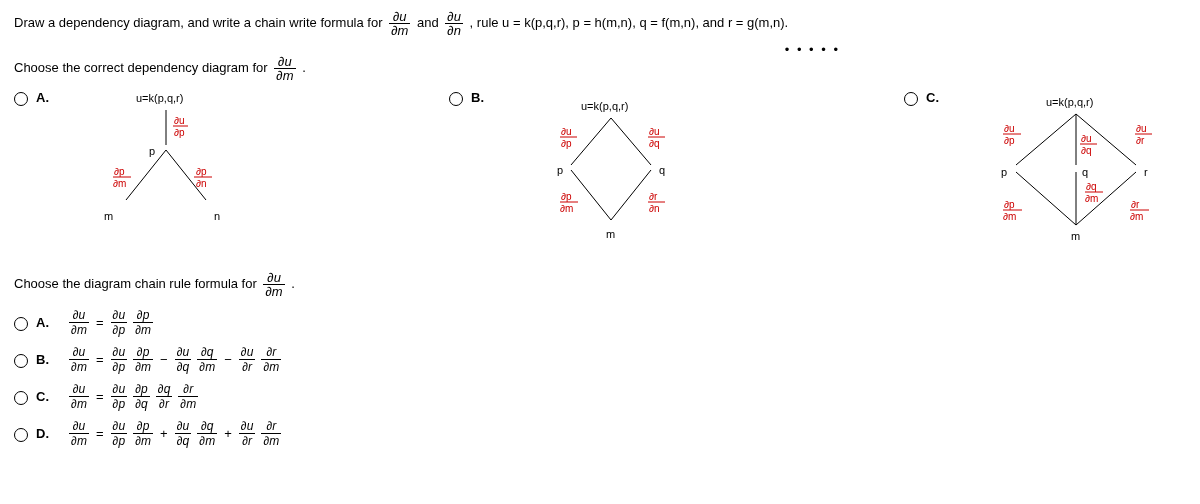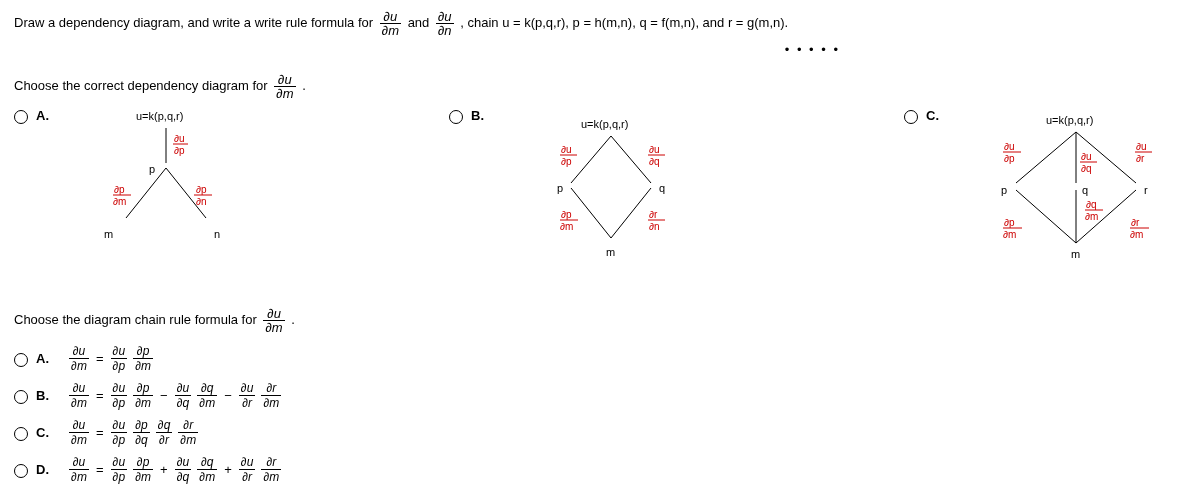--- a/index.html
+++ b/index.html
@@ -33,21 +33,21 @@
   padding: 0 2px;
 }
 .dots {
   letter-spacing: 2px;
   color: #000;
   position: absolute;
   right: 360px;
   top: 42px;
 }
 .section-prompt {
-  margin: 36px 0 8px 0;
+  margin: 18px 0 8px 0;
 }
 .diagram-row {
   display: flex;
   justify-content: space-between;
   padding-right: 10px;
 }
 .diagram-option {
   display: flex;
   align-items: flex-start;
 }
@@ -93,31 +93,31 @@
 .svg-text-red { fill:#c00; font-size:10px;}
 .svg-text-black { fill:#000; font-size:11px;}
 .svg-line { stroke:#000; stroke-width:1;}
 </style>
 </head>
 <body>
 
 <div class="container">
 
   <div class="question-text">
-    <span>Draw a dependency diagram, and write a write rule formula for </span>
+    <span>Draw a dependency diagram, and write a chain write formula for </span>
     <span class="inline-frac">
       <div class="num">∂u</div>
       <div class="den">∂m</div>
     </span>
     <span> and </span>
     <span class="inline-frac">
       <div class="num">∂u</div>
       <div class="den">∂n</div>
     </span>
-    <span>, chain u = k(p,q,r), p = h(m,n), q = f(m,n), and r = g(m,n).</span>
+    <span>, rule u = k(p,q,r), p = h(m,n), q = f(m,n), and r = g(m,n).</span>
   </div>
 
   <div class="dots">• • • • •</div>
 
   <div class="section-prompt">
     <span>Choose the correct dependency diagram for </span>
     <span class="inline-frac">
       <div class="num">∂u</div>
       <div class="den">∂m</div>
     </span>

